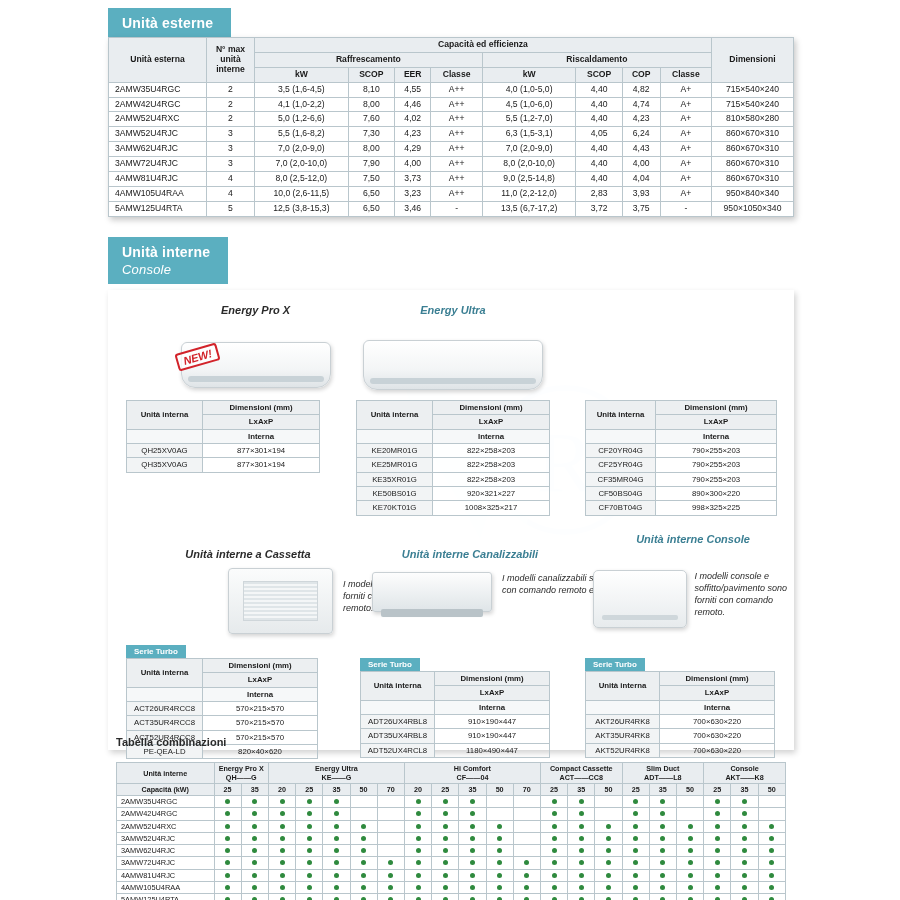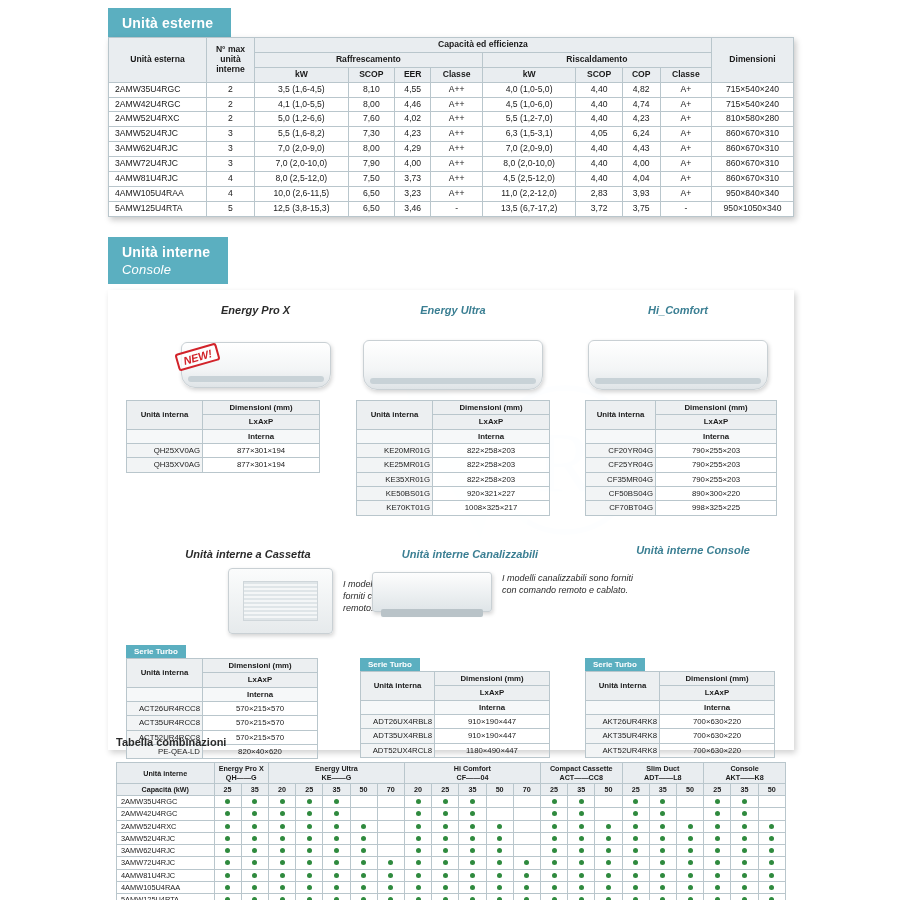--- a/index.html
+++ b/index.html
@@ -60,21 +60,21 @@
   
   .mini { width:100%; border-collapse: collapse; }
   .mini th, .mini td {
     border: 1px solid #b9c6cc;
     font-size: 7.8px;
     text-align: center;
     padding: 2px 2px;
     line-height: 1.2;
   }
   .mini th { background:#eceff1; font-weight: bold; }
-  .mini td.code { background:#f2f4f5; text-align:right; }
+  .mini td.code { background:#f2f4f5; text-align:center; }
 
   .series-tag {
     background:#5bafc0; color:#fff; font-weight:bold; font-size:8px;
     padding:2px 8px; display:inline-block;
   }
 
   .prod-title {
     font-size: 11px; font-weight: bold; font-style: italic;
     color:#2b2b2b; text-align:center;
   }
@@ -219,21 +219,21 @@
             <td>A++</td>
             <td>4,0 (1,0-5,0)</td>
             <td>4,40</td>
             <td>4,82</td>
             <td>A+</td>
             <td>715×540×240</td>
           </tr>
           <tr>
             <td class="left">2AMW42U4RGC</td>
             <td>2</td>
-            <td>4,1 (1,0-5,5)</td>
+            <td>4,1 (1,0-2,2)</td>
             <td>8,00</td>
             <td>4,46</td>
             <td>A++</td>
             <td>4,5 (1,0-6,0)</td>
             <td>4,40</td>
             <td>4,74</td>
             <td>A+</td>
             <td>715×540×240</td>
           </tr>
           <tr>
@@ -288,21 +288,21 @@
             <td>A+</td>
             <td>860×670×310</td>
           </tr>
           <tr>
             <td class="left">4AMW81U4RJC</td>
             <td>4</td>
             <td>8,0 (2,5-12,0)</td>
             <td>7,50</td>
             <td>3,73</td>
             <td>A++</td>
-            <td>4,5 (2,5-12,0)</td>
+            <td>9,0 (2,5-14,8)</td>
             <td>4,40</td>
             <td>4,04</td>
             <td>A+</td>
             <td>860×670×310</td>
           </tr>
           <tr>
             <td class="left">4AMW105U4RAA</td>
             <td>4</td>
             <td>10,0 (2,6-11,5)</td>
             <td>6,50</td>
@@ -415,26 +415,20 @@
               <td>920×321×227</td>
             </tr>
             <tr>
               <td class="code">KE70KT01G</td>
               <td>1008×325×217</td>
             </tr>
           </tbody>
       </table>
     </div>
 
-    <div style="position:absolute; left:480px; top:14px; width:180px; text-align:center;">
-      <div class="prod-title blue">Hi_Comfort</div>
-      <div style="height:78px; margin-top:10px; display:flex; align-items:center; justify-content:center;">
-        <div class="ac-unit ac-wide"></div>
-      </div>
-    </div>
     <div style="position:absolute; left:477px; top:110px; width:192px;">
       <table class="mini">
         <thead>
           <tr>
               <th rowspan="2" style="width:70px;">Unità interna</th>
               <th>Dimensioni (mm)</th>
             </tr>
           <tr>
               <th>LxAxP</th>
             </tr>
@@ -545,22 +539,26 @@
               <td>910×190×447</td>
             </tr>
             <tr>
               <td class="code">ADT52UX4RCL8</td>
               <td>1180×490×447</td>
             </tr>
           </tbody>
       </table>
     </div>
 
-    <div style="position:absolute; left:495px; top:254px; width:180px; text-align:center;">
+    <div style="position:absolute; left:495px; top:243px; width:180px; text-align:center;">
       <div class="prod-title blue">Unità interne Console</div>
+    </div>
+    <div style="position:absolute; left:485px; top:280px; width:195px; display:flex; gap:8px;">
+      <div class="console"></div>
+      <div class="note-text" style="width:95px;">I modelli console e soffitto/pavimento sono forniti con comando remoto.</div>
     </div>
     <div style="position:absolute; left:477px; top:368px; width:190px;">
       <div class="series-tag">Serie Turbo</div>
       <table class="mini">
         <thead>
           <tr>
               <th rowspan="2" style="width:74px;">Unità interna</th>
               <th>Dimensioni (mm)</th>
             </tr>
           <tr>

